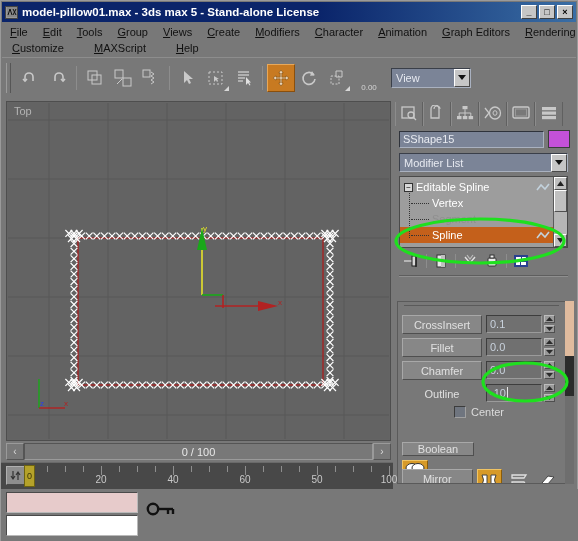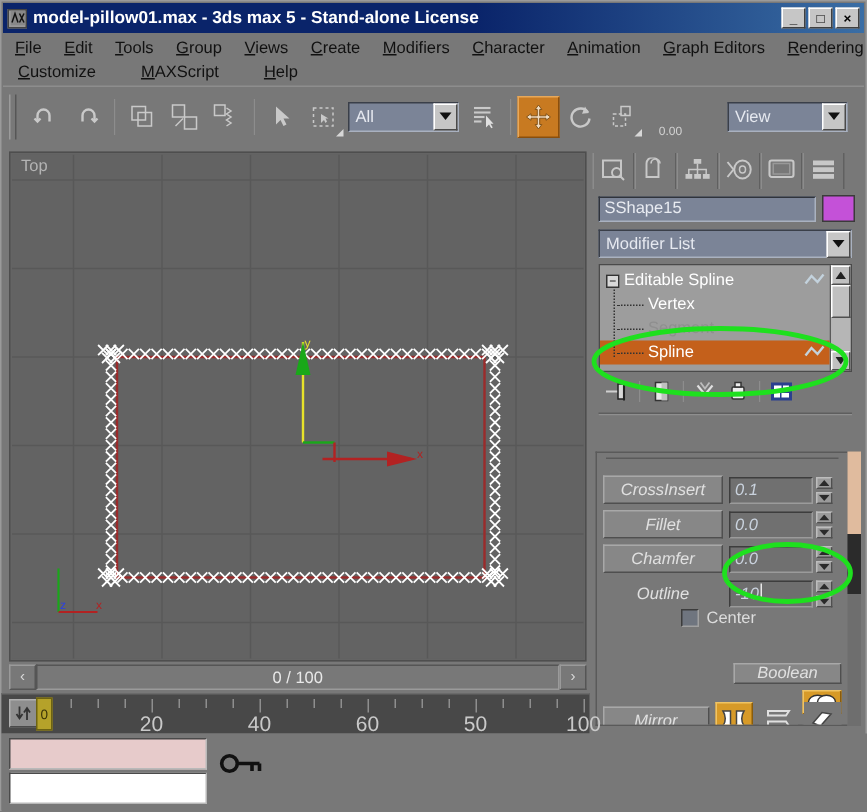--- a/index.html
+++ b/index.html
@@ -51,21 +51,21 @@
     border-left:5px solid transparent;border-bottom:5px solid #d7d7d7;}
   .combo{ height:20px; background:#7b8497; border:1px solid #3a3f49;
     border-right-color:#a9b1c0;border-bottom-color:#a9b1c0;
     display:flex;align-items:center; color:#e6e9f0; font-size:11px; padding-left:4px; }
   .combo .arrow{ margin-left:auto; width:16px;height:18px; background:#c6c6c6;
     border:1px solid #fff;border-right-color:#4a4a4a;border-bottom-color:#4a4a4a;
     display:flex;align-items:center;justify-content:center;}
   .tri-d{ width:0;height:0;border-left:4px solid transparent;border-right:4px solid transparent;
     border-top:5px solid #111;}
   .sel-combo{ width:74px; margin:0 2px; }
-  .view-combo{ width:80px; margin-left:20px;}
+  .view-combo{ width:80px; margin-left:4px;}
 
   
   .vp-wrap{ position:absolute; left:5px; top:100px; width:385px; height:340px;
     border:1px solid #4e4e4e; background:#646464; }
   .vp{ position:absolute; inset:1px; background:#636363; overflow:hidden; }
   .vp-label{ position:absolute; left:6px; top:2px; color:#b4b4b4; font-size:11px;}
 
   
   .cmdpanel{ position:absolute; left:392px; top:100px; width:181px; bottom:54px;
     background:#787878; }
@@ -100,21 +100,21 @@
   .sb-track{ flex:1; background:#b6b6b6; }
   .stacktools{ display:flex; align-items:center; height:20px; margin:3px 8px 0 8px; }
   .stt{ width:22px;height:18px;display:flex;align-items:center;justify-content:center;}
   .stt-sep{ width:1px;height:14px;background:#5d5d5d;border-right:1px solid #8d8d8d;margin:0 3px;}
   .rolldiv{ margin:4px 6px 0 6px; height:2px; background:#5e5e5e; border-bottom:1px solid #8f8f8f;}
 
   
   .rollout{ position:absolute; left:396px; top:300px; width:168px; bottom:56px;
     background:#787878; border:1px solid #5a5a5a; border-right:none; overflow:hidden;}
   .roll-inner{ padding:0 4px; position:relative;}
-  .gr-row{ display:flex; align-items:flex-end; height:21px; margin-top:2px; gap:4px;font-style:italic;}
+  .gr-row{ display:flex; align-items:flex-start; height:21px; margin-top:2px; gap:4px;}
   .gbtn{ width:80px;height:19px; background:#878787; border:1px solid #a8a8a8;
     border-right-color:#4f4f4f;border-bottom-color:#4f4f4f; color:#e0e0e0;
     font-size:11px; display:flex;align-items:center;justify-content:center;}
   .gbtn.lbl{ background:#787878; border-color:transparent; }
   .spin-wrap{ display:flex; align-items:center; }
   .numfield{ width:56px;height:18px; background:#707070; border:1px solid #3d3d3d;
     border-right-color:#9b9b9b;border-bottom-color:#9b9b9b; color:#c9d2dd;
     font-size:11px; padding-left:3px; line-height:16px; position:relative;}
   .numfield.active{ background:#6e6e6e; }
   .caret{ display:inline-block; width:1px;height:11px;background:#e8e8e8;
@@ -144,21 +144,21 @@
   .ts-body{ flex:1; height:17px; background:#787878; border:1px solid #555;
     border-right-color:#9a9a9a;border-bottom-color:#9a9a9a;
     display:flex;align-items:center;justify-content:center; color:#e8e8e8;font-size:11px;}
   .trackbar{ position:absolute; left:0px; top:461px; width:392px; height:27px;
     background:#484848; border-top:1px solid #6a6a6a;}
   .tb-toggle{ position:absolute; left:5px; top:3px; width:19px;height:19px;
     background:#8e8e8e;border:1px solid #b0b0b0;border-right-color:#4a4a4a;border-bottom-color:#4a4a4a;
     display:flex;align-items:center;justify-content:center;}
   .ruler{ position:absolute; left:28px; right:0; top:0; bottom:0; }
   .tick{ position:absolute; top:3px; width:1px; background:#8e8e8e;}
-  .tlabel{ position:absolute; top:11px; color:#c9c9c9; font-size:14px; transform:translateX(-50%);}
+  .tlabel{ position:absolute; top:11px; color:#c9c9c9; font-size:10px; transform:translateX(-50%);}
   .playhead{ position:absolute; top:2px; width:11px;height:22px; background:#b5a22a;
      border:1px solid #6d6312; color:#3a3307; font-size:9px; text-align:center; line-height:21px;}
   .statusbar{ position:absolute; left:0; top:488px; width:578px; height:52px; background:#787878;}
   .sb-f1{ position:absolute; left:5px; top:3px; width:132px; height:21px;
      background:#e7cbcb; border:1px solid #4a4a4a;border-right-color:#b9b9b9;border-bottom-color:#b9b9b9;}
   .sb-f2{ position:absolute; left:5px; top:26px; width:132px; height:21px;
      background:#fff; border:1px solid #4a4a4a;border-right-color:#b9b9b9;border-bottom-color:#b9b9b9;}
   .keyicon{ position:absolute; left:145px; top:12px; }
 
   
@@ -255,26 +255,20 @@
         </svg>
     </div>
     <div class="tb-btn">
       <svg width="20" height="20" viewBox="0 0 20 20">
           <rect x="3" y="4" width="13" height="12" stroke="#c9c9c9" fill="none" stroke-dasharray="2,2"></rect>
           <path d="M8 8 L8 14 L10 12 L11 14 L12 13 L11 11 L13 11 Z" fill="#c9c9c9"></path>
         </svg>
       <span class="tb-flyout"></span>
     </div>
 
-    <div class="combo sel-combo">
-      <span>All</span>
-      <span class="arrow">
-          <span class="tri-d"></span>
-        </span>
-    </div>
 
     <div class="tb-btn">
       <svg width="20" height="20" viewBox="0 0 20 20">
           <line x1="4" y1="4" x2="15" y2="4" stroke="#c9c9c9" stroke-width="1.4"></line>
           <line x1="4" y1="7" x2="15" y2="7" stroke="#c9c9c9" stroke-width="1.4"></line>
           <line x1="4" y1="10" x2="11" y2="10" stroke="#c9c9c9" stroke-width="1.4"></line>
           <line x1="4" y1="13" x2="9" y2="13" stroke="#c9c9c9" stroke-width="1.4"></line>
           <path d="M12 9 L12 17 L14 15 L15.5 17.5 L16.5 17 L15 14.5 L17 14.5 Z" fill="#e0e0e0"></path>
         </svg>
     </div>

